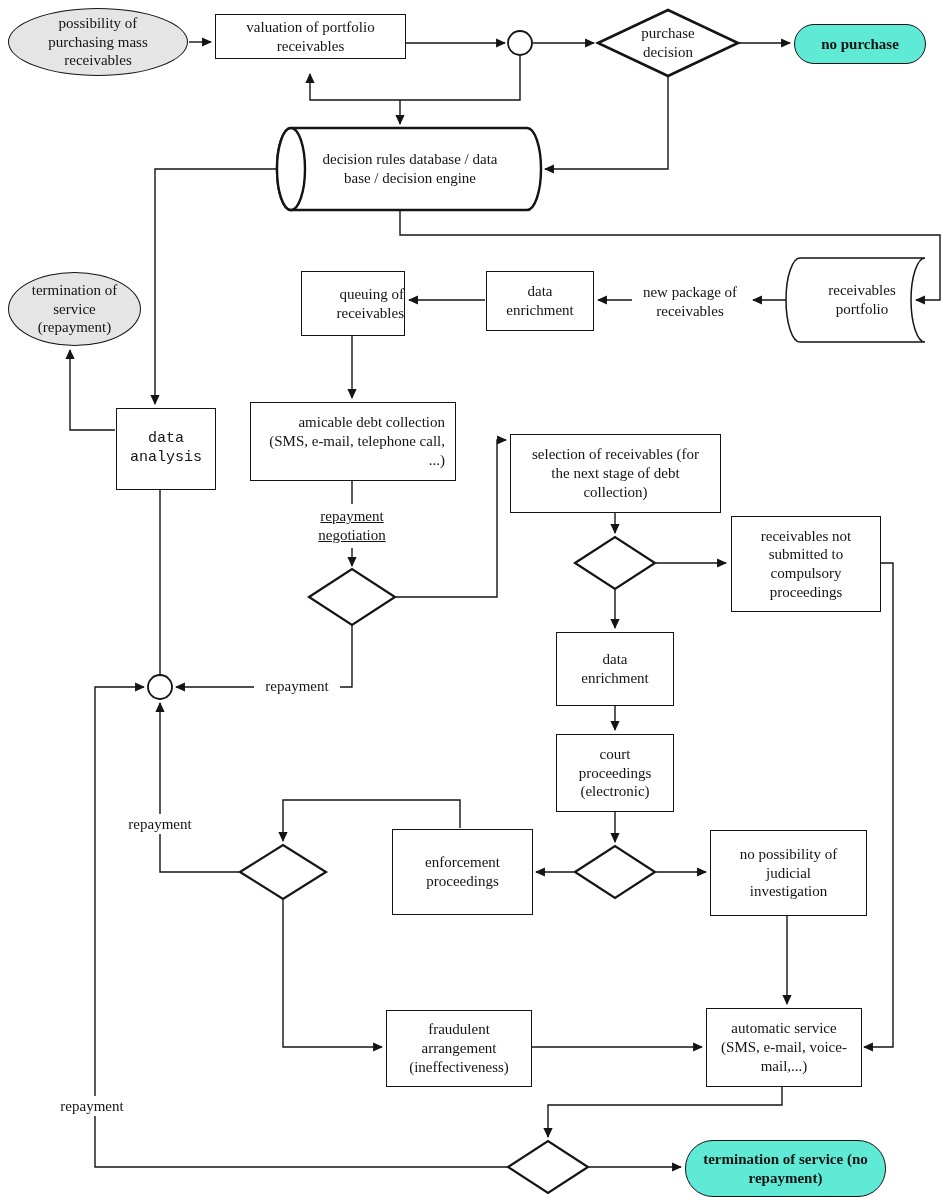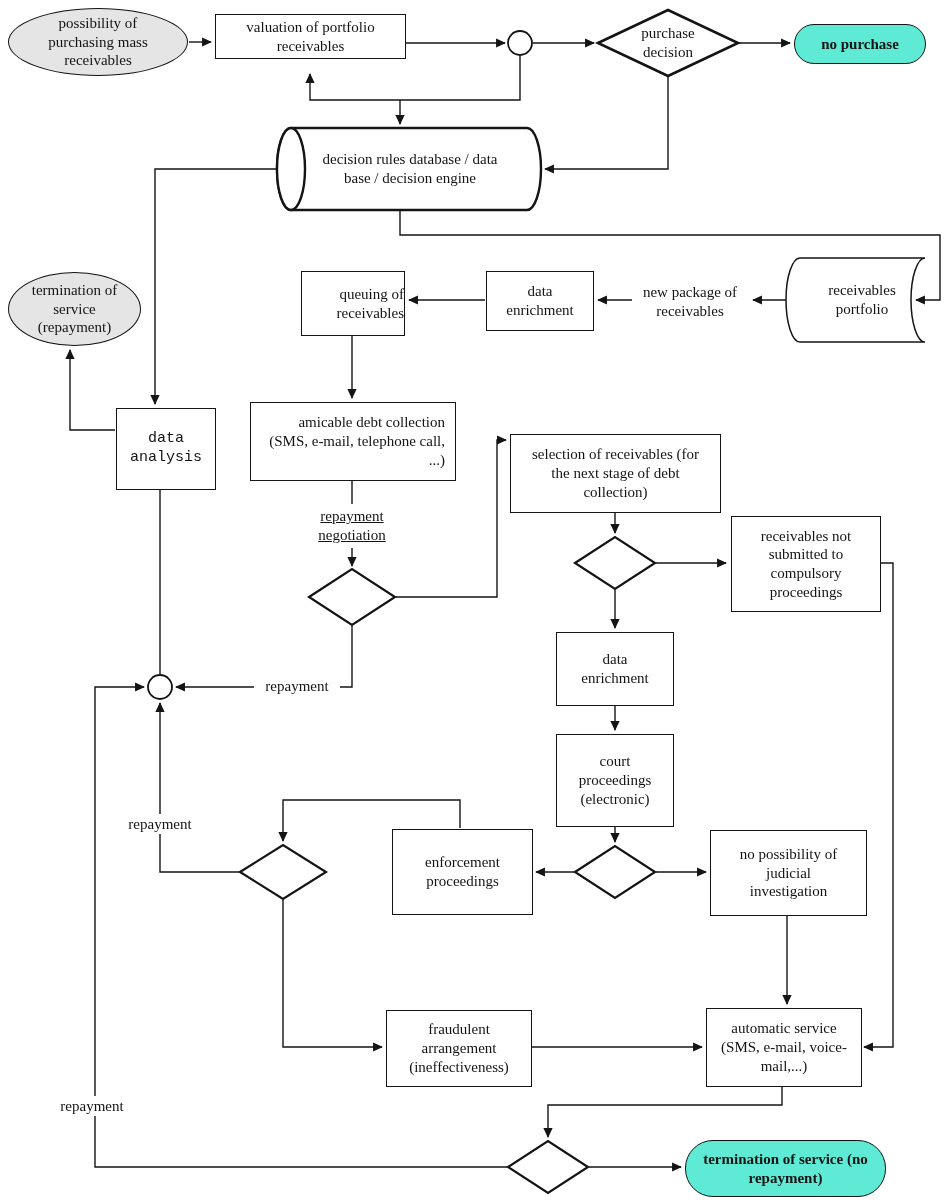--- a/index.html
+++ b/index.html
@@ -95,21 +95,21 @@
   <div class="node rect" style="left:215px; top:14px; width:191px; height:45px;">valuation of portfolio receivables</div>
   <div class="node stadium" style="left:794px; top:24px; width:132px; height:40px; border-radius:20px;">no purchase</div>
   <div class="node ellipse" style="left:8px; top:272px; width:133px; height:74px; padding:0 8px;">termination of service (repayment)</div>
   <div class="node rect" style="left:301px; top:271px; width:104px; height:65px;text-align:right;">queuing of receivables</div>
   <div class="node rect" style="left:486px; top:271px; width:108px; height:60px; padding:0 10px;">data enrichment</div>
   <div class="node rect" style="left:116px; top:408px; width:100px; height:82px; padding:5px 14px;font-family:Liberation Mono, monospace;">data analysis</div>
   <div class="node rect" style="left:250px; top:402px; width:206px; height:79px; padding:0 10px;text-align:right;">amicable debt collection (SMS, e-mail, telephone call, ...)</div>
   <div class="node rect" style="left:510px; top:402px; width:211px; height:79px; padding:0 10px;margin-top:32px;">selection of receivables (for the next stage of debt collection)</div>
   <div class="node rect" style="left:731px; top:516px; width:150px; height:96px; padding:0 14px;">receivables not submitted to compulsory proceedings</div>
   <div class="node rect" style="left:556px; top:632px; width:118px; height:74px; padding:0 14px;">data enrichment</div>
-  <div class="node rect" style="left:556px; top:734px; width:118px; height:93px; padding:0 14px;">court proceedings (electronic)</div>
+  <div class="node rect" style="left:556px; top:734px; width:118px; height:78px; padding:0 14px;">court proceedings (electronic)</div>
   <div class="node rect" style="left:710px; top:830px; width:157px; height:86px; padding:0 18px;">no possibility of judicial investigation</div>
   <div class="node rect" style="left:392px; top:829px; width:141px; height:86px; padding:0 16px;">enforcement proceedings</div>
   <div class="node rect" style="left:386px; top:1010px; width:146px; height:77px; padding:8px 8px;">fraudulent arrangement (ineffectiveness)</div>
   <div class="node stadium" style="left:685px; top:1140px; width:201px; height:57px; border-radius:28px; padding:0 12px;">termination of service (no repayment)</div>
   <div class="node rect" style="left:706px; top:1008px; width:156px; height:79px; padding:0 10px;">automatic service (SMS, e-mail, voice-mail,...)</div>
 
   <div class="label" style="left:623px; top:21px; width:90px; height:44px;">purchase decision</div>
   <div class="label" style="left:308px; top:147px; width:204px; height:44px;">decision rules database / data base / decision engine</div>
   <div class="label" style="left:806px; top:279px; width:112px; height:42px;">receivables portfolio</div>
 

